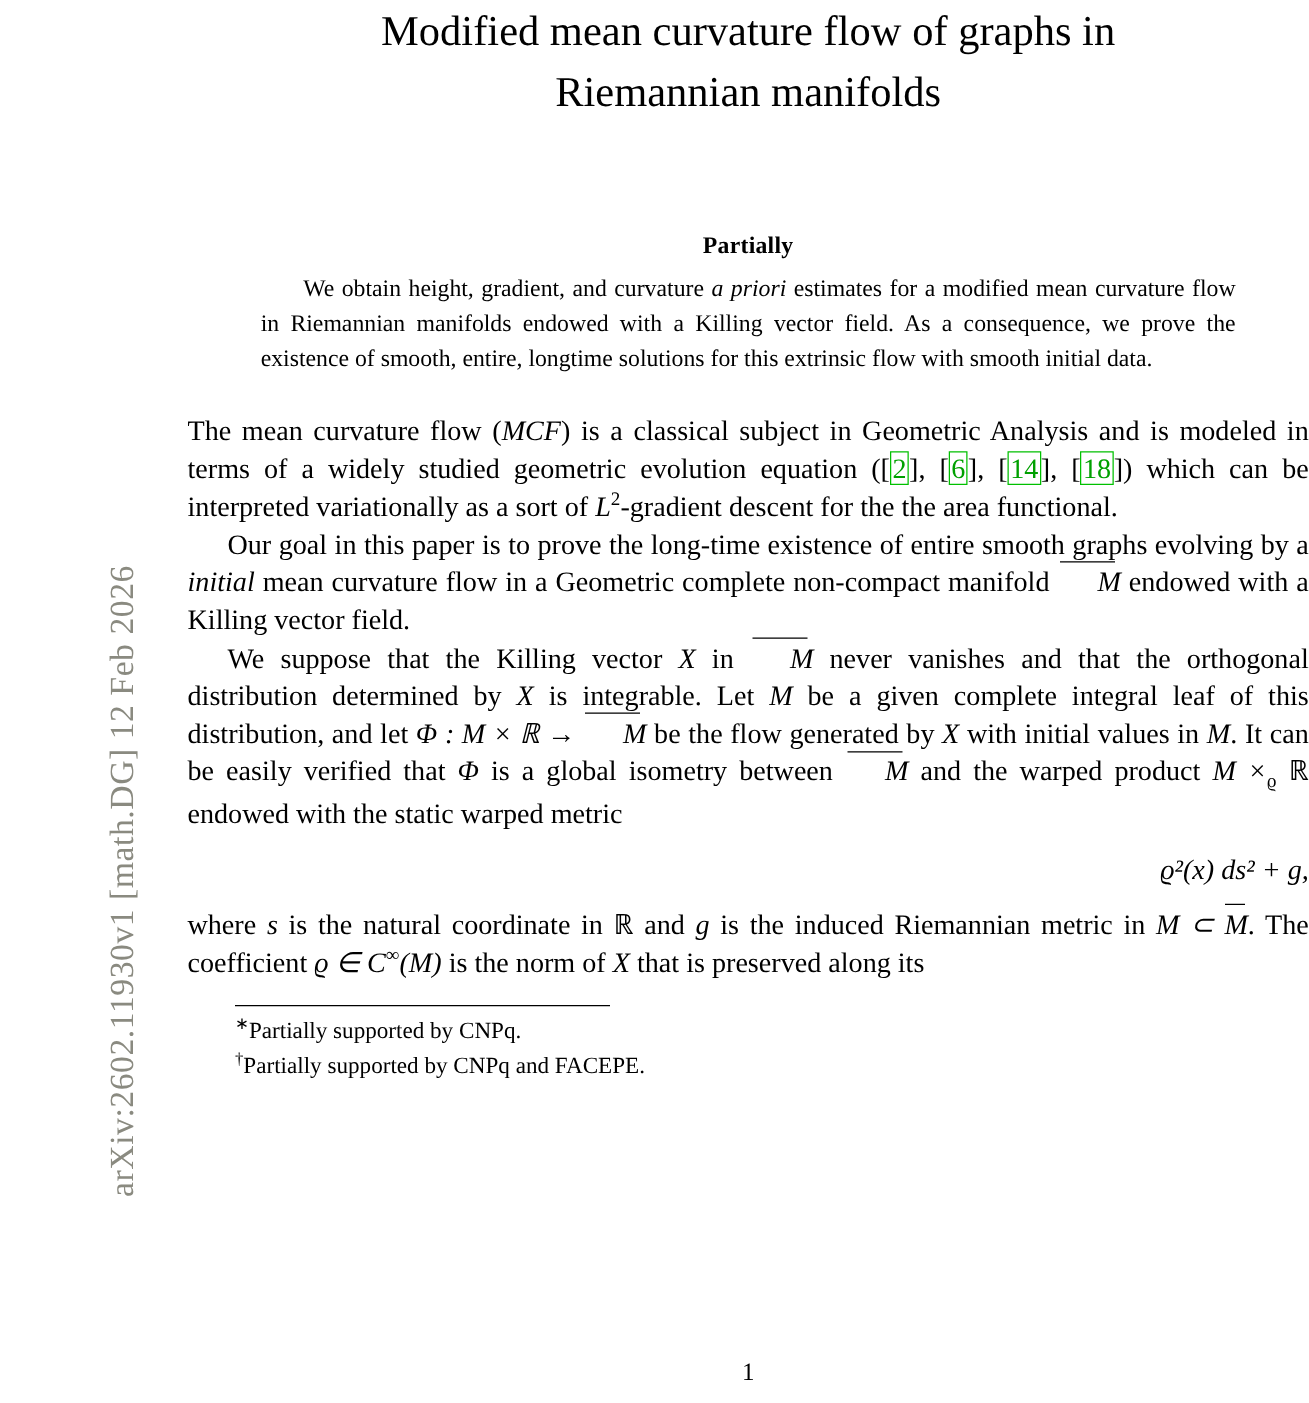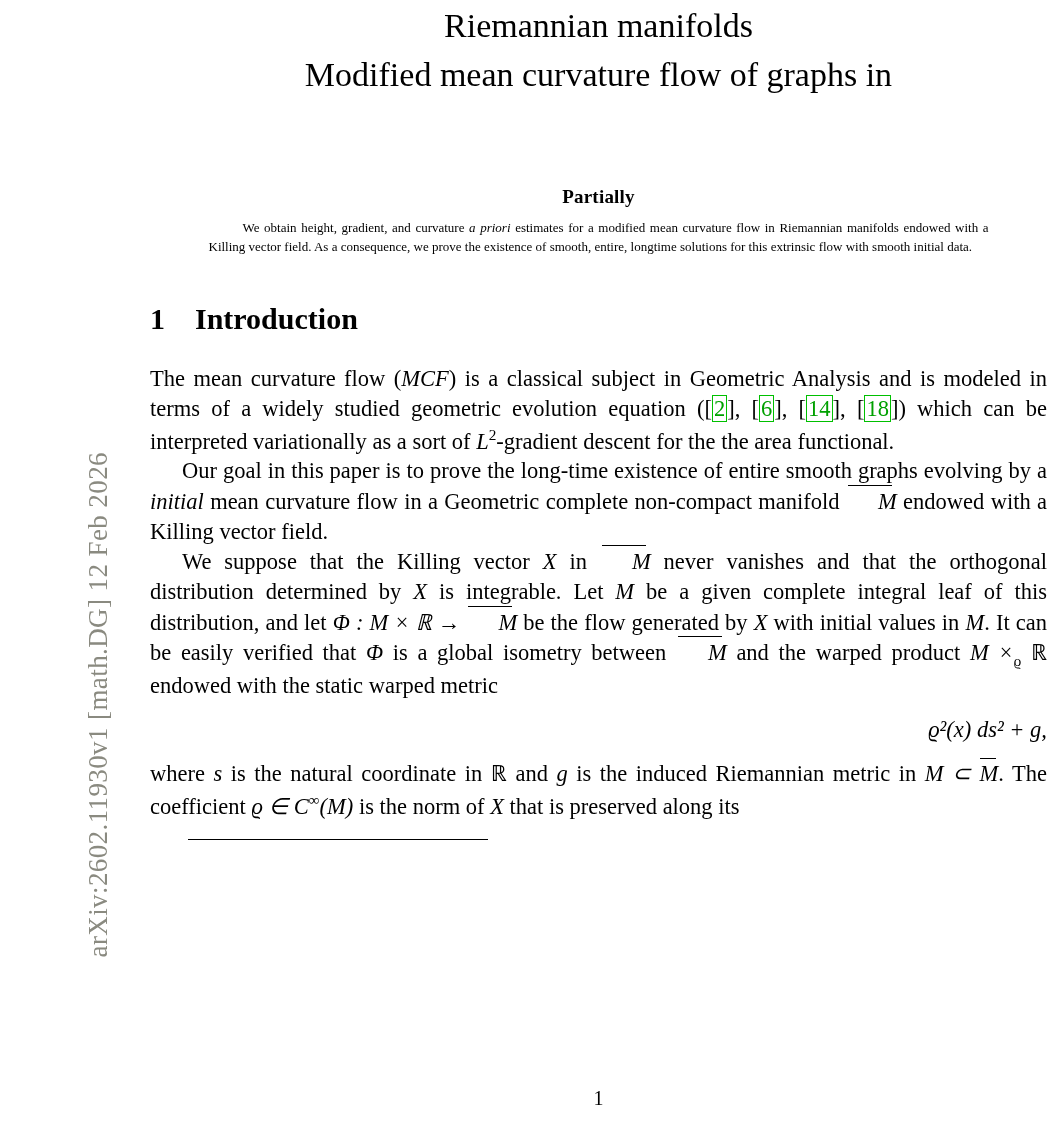--- a/index.html
+++ b/index.html
@@ -67,21 +67,21 @@
   .abstract-head {
     margin-top: 86px;
     text-align: center;
     font-weight: bold;
     font-size: 19px;
     letter-spacing: 0.2px;
   }
   .abstract-body {
     margin: 10px auto 0 auto;
     width: 780px;
-    font-size: 13px;
+    font-size: 19px;
     line-height: 1.47;
     text-align: justify;
     text-justify: inter-word;
   }
   .abstract-body .firstline { padding-left: 34px; }
 
   .section-head {
     margin-top: 46px;
     font-size: 30px;
     font-weight: bold;
@@ -152,51 +152,52 @@
 </head>
 <body>
 
 <div id="arxiv-stamp">
   <div class="vtext">arXiv:2602.11930v1  [math.DG]  12 Feb 2026</div>
 </div>
 
 <div id="page">
 
   <div class="title">
+    <div>Modified mean curvature flow of graphs in</div>
     <div>Riemannian manifolds</div>
-    <div>Modified mean curvature flow of graphs in</div>
   </div>
 
 
   <div class="abstract-head">Partially</div>
 
   <div class="abstract-body">
     <span class="firstline">We obtain height, gradient, and curvature</span>
     <i class="it">a priori</i>
     <span>estimates for a modified</span>
     <span>mean curvature flow in Riemannian manifolds endowed with a Killing vector</span>
     <span>field. As a consequence, we prove the existence of smooth, entire, longtime</span>
     <span>solutions for this extrinsic flow with smooth initial data.</span>
   </div>
 
-  <div class="section-head">
-    <span class="num">1</span><span>Introduction</span>
-  </div>
 
   <div class="body-text">
 
     <p><span>The mean curvature flow (</span><span class="mathit">MCF</span><span>) is a classical subject in Geometric Analysis and is modeled in terms of a widely studied geometric evolution equation ([</span><span class="cite">2</span><span>], [</span><span class="cite">6</span><span>], [</span><span class="cite">14</span><span>], [</span><span class="cite">18</span><span>]) which can be interpreted variationally as a sort of </span><span class="mathit">L</span><sup class="sp">2</sup><span>-gradient descent for the the area functional.</span></p>
 
     <p class="indent"><span>Our goal in this paper is to prove the long-time existence of entire smooth graphs evolving by a </span><i class="it">initial</i><span> mean curvature flow in a Geometric complete non-compact manifold </span><span class="mathit bar">M</span><span> endowed with a Killing vector field.</span></p>
 
     <p class="indent"><span>We suppose that the Killing vector </span><span class="mathit">X</span><span> in </span><span class="mathit bar">M</span><span> never vanishes and that the orthogonal distribution determined by </span><span class="mathit">X</span><span> is integrable. Let </span><span class="mathit">M</span><span> be a given complete integral leaf of this distribution, and let </span><span class="mathit">Φ : M × ℝ → </span><span class="mathit bar">M</span><span> be the flow generated by </span><span class="mathit">X</span><span> with initial values in </span><span class="mathit">M</span><span>. It can be easily verified that </span><span class="mathit">Φ</span><span> is a global isometry between </span><span class="mathit bar">M</span><span> and the warped product </span><span class="mathit">M ×</span><sub class="sb">ϱ</sub><span> ℝ</span><span> endowed with the static warped metric</span></p>
 
     <div class="eqn"><span class="mathit">ϱ²(x) ds² + g,</span></div>
 
     <p><span>where </span><span class="mathit">s</span><span> is the natural coordinate in ℝ and </span><span class="mathit">g</span><span> is the induced Riemannian metric in </span><span class="mathit">M ⊂ </span><span class="mathit bar">M</span><span>. The coefficient </span><span class="mathit">ϱ ∈ C</span><sup class="sp">∞</sup><span class="mathit">(M)</span><span> is the norm of </span><span class="mathit">X</span><span> that is preserved along its</span></p>
 
   </div>
 
   <div class="footnote-rule"></div>
+  <div class="footnotes">
+    <div><sup>∗</sup><span>Partially supported by CNPq.</span></div>
+    <div><sup>†</sup><span>Partially supported by CNPq and FACEPE.</span></div>
+  </div>
 
   <div class="pageno">1</div>
 
 </div>
 
 </body></html>

